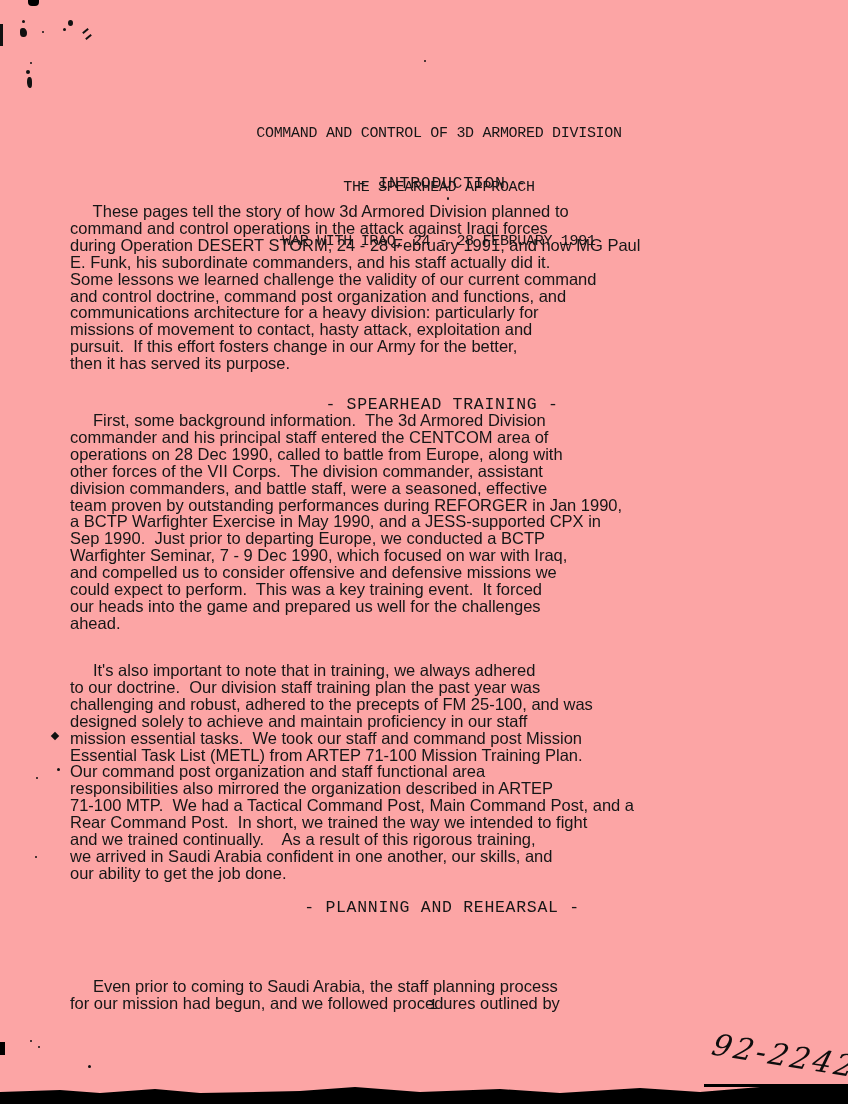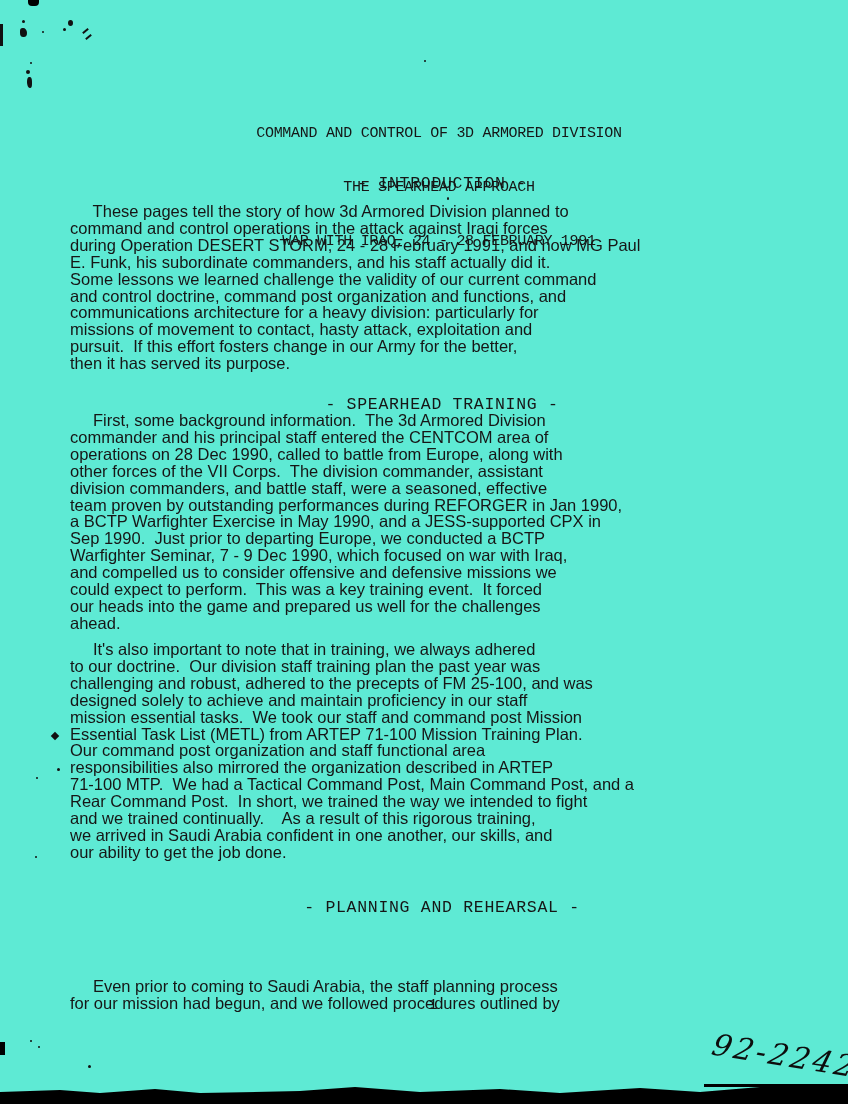--- a/index.html
+++ b/index.html
@@ -1,20 +1,20 @@
 <!DOCTYPE html>
 <html><head>
 <meta charset="utf-8">
 <style>
   html, body { margin: 0; padding: 0; background: #888; }
   .page {
     position: relative;
     width: 848px;
     height: 1104px;
-    background: #5eead4;
+    background: #fca5a5;
     overflow: hidden;
     font-family: "Liberation Mono", "DejaVu Sans Mono", monospace;
     color: #161616;
   }
   
   .body-text {
     position: absolute;
     left: 70px;
     margin: 0;
     font-family: Liberation Sans, sans-serif;
@@ -159,21 +159,21 @@
 other forces of the VII Corps.  The division commander, assistant
 division commanders, and battle staff, were a seasoned, effective
 team proven by outstanding performances during REFORGER in Jan 1990,
 a BCTP Warfighter Exercise in May 1990, and a JESS-supported CPX in
 Sep 1990.  Just prior to departing Europe, we conducted a BCTP
 Warfighter Seminar, 7 - 9 Dec 1990, which focused on war with Iraq,
 and compelled us to consider offensive and defensive missions we
 could expect to perform.  This was a key training event.  It forced
 our heads into the game and prepared us well for the challenges
 ahead.</pre>
-  <pre class="body-text" style="top:641px">     It's also important to note that in training, we always adhered
+  <pre class="body-text" style="top:662px">     It's also important to note that in training, we always adhered
 to our doctrine.  Our division staff training plan the past year was
 challenging and robust, adhered to the precepts of FM 25-100, and was
 designed solely to achieve and maintain proficiency in our staff
 mission essential tasks.  We took our staff and command post Mission
 Essential Task List (METL) from ARTEP 71-100 Mission Training Plan.
 Our command post organization and staff functional area
 responsibilities also mirrored the organization described in ARTEP
 71-100 MTP.  We had a Tactical Command Post, Main Command Post, and a
 Rear Command Post.  In short, we trained the way we intended to fight
 and we trained continually.    As a result of this rigorous training,

